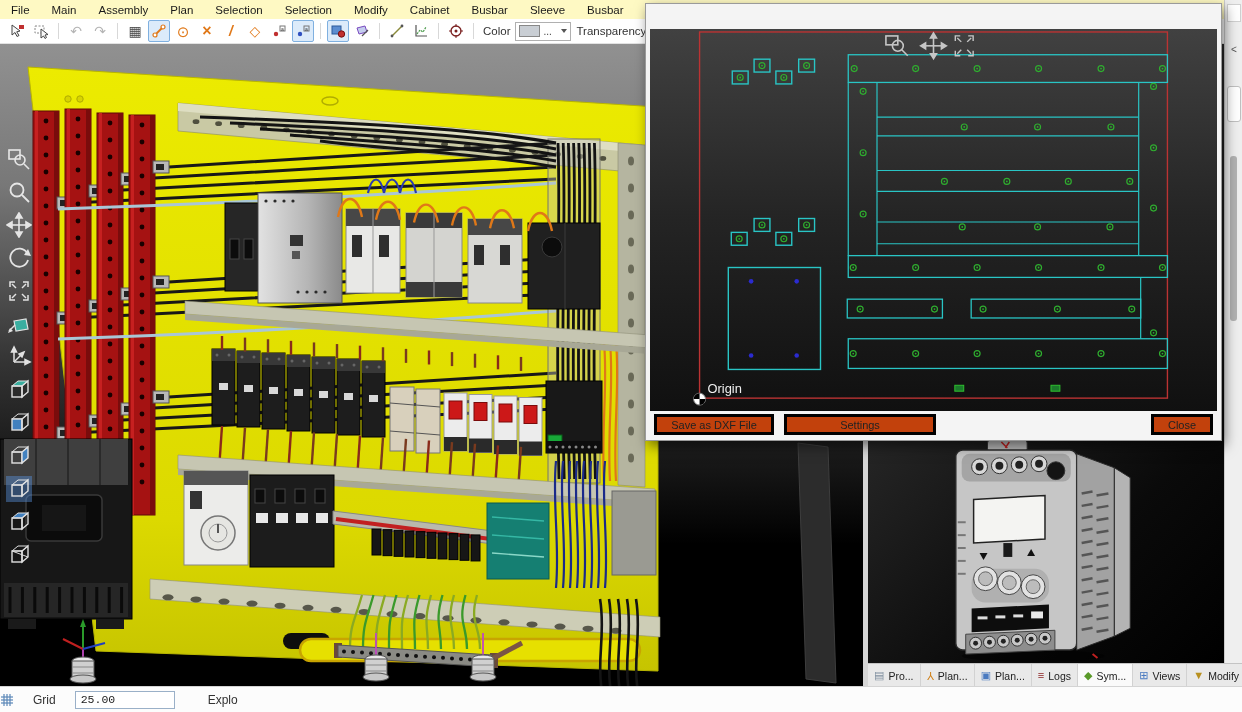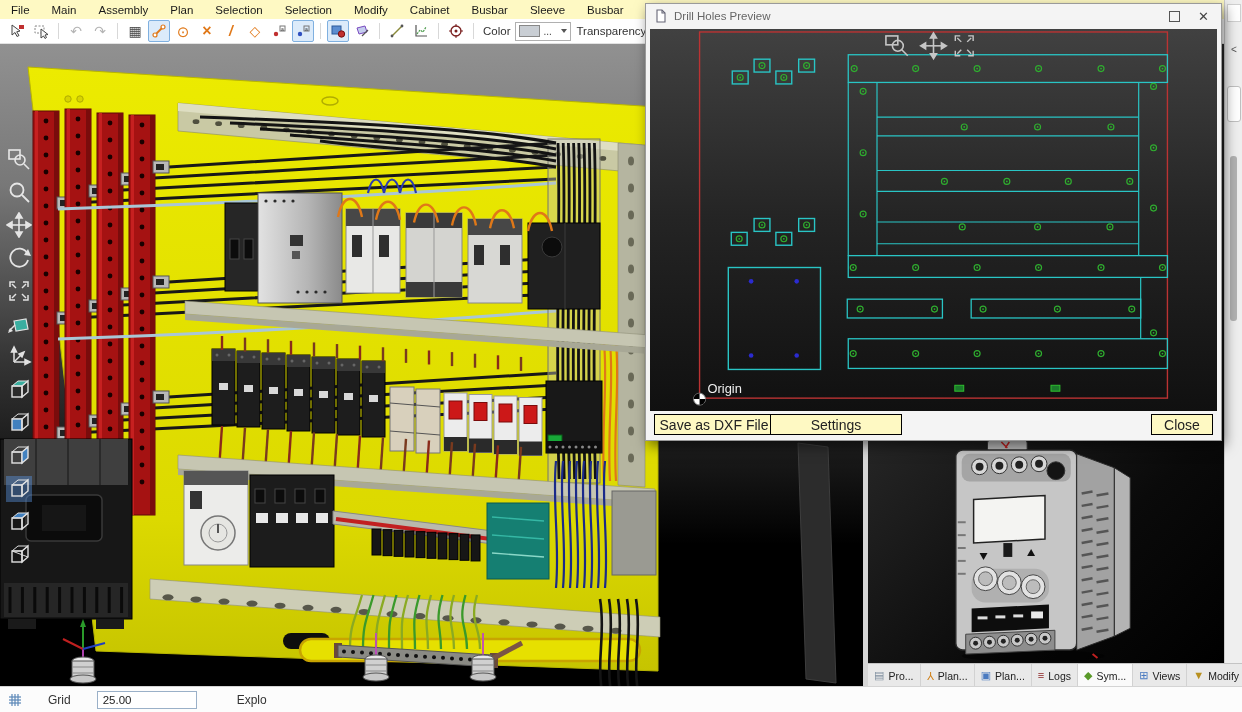--- a/index.html
+++ b/index.html
@@ -27,31 +27,31 @@
 .strip{position:absolute;left:1224px;top:0;width:18px;height:663px;background:#efefef;border-left:1px solid #ccc;z-index:6}
 .strip .corner{position:absolute;left:2px;top:4px;width:12px;height:16px;background:#fff;border:1px solid #d0d0d0}
 .strip .chev{position:absolute;left:0;top:44px;width:100%;text-align:center;font-size:10px;color:#555}
 .strip .sbtn{position:absolute;left:2px;top:86px;width:12px;height:34px;background:#fff;border:1px solid #c0c0c0;border-radius:3px}
 .strip .thumb{position:absolute;left:5px;top:156px;width:7px;height:165px;background:#b2b2b2;border-radius:3px}
 .tabs{position:absolute;left:868px;top:663px;width:374px;height:23px;background:#e9e9e9;border-top:1px solid #c4c4c4;display:flex;align-items:stretch;font-size:10.5px;color:#222;z-index:4}
 .tab{display:flex;align-items:center;gap:4px;padding:0 6px;border-right:1px solid #d2d2d2;white-space:nowrap}
 .tab.on{background:#fafafa}
 .ticon{font-size:11px;line-height:1}
 .rot180{display:inline-block;transform:rotate(180deg)}
-.status{position:absolute;left:0;top:686px;width:100%;height:26px;background:#fcfcfc;border-top:1px solid #d4d4d4;display:flex;align-items:center;font-size:12px;color:#333;gap:26px;padding-left:8px;box-sizing:border-box;z-index:5}
-.ginput{width:88px;height:16px;border:1px solid #9ab0c8;font-size:11.5px;padding:0 5px;font-family:Liberation Sans, sans-serif;color:#222}
+.status{position:absolute;left:0;top:686px;width:100%;height:26px;background:#fcfcfc;border-top:1px solid #d4d4d4;display:flex;align-items:center;font-size:12px;color:#333;gap:19px;box-sizing:border-box;z-index:5}
+.ginput{width:88px;height:16px;border:1px solid #9ab0c8;font-size:11.5px;padding:0 5px;font-family:Liberation Mono, monospace;color:#222}
 .dlg{position:absolute;left:645px;top:3px;width:577px;height:438px;background:#f4f4f4;border:1px solid #9a9a9a;box-shadow:3px 5px 12px rgba(0,0,0,.5);z-index:50;box-sizing:border-box}
 .dlg-tb{height:24px;display:flex;align-items:center;padding:0 8px;gap:6px;font-size:11.5px;color:#666}
 .dlg-tb .sp{flex:1}
 .maxbox{width:9px;height:9px;border:1.4px solid #555}
 .closex{font-size:13px;color:#444;margin-left:12px;padding-right:4px}
 .dlg-canvas{position:absolute;left:4px;top:25px;right:4px;bottom:29px;background:#eab308}
 .dlg-canvas svg{display:block;width:100%;height:100%}
 .dlg-btns{position:absolute;left:4px;right:4px;bottom:3px;height:24px}
-.btn{position:absolute;top:1px;height:21px;background:#fef9c3;border:1px solid #000000;font-size:14px;color:#222;display:flex;align-items:center;justify-content:center;box-sizing:border-box}
+.btn{position:absolute;top:1px;height:21px;background:#c2410c;border:3px solid #000000;font-size:11px;color:#222;display:flex;align-items:center;justify-content:center;box-sizing:border-box}
 .devsvg{position:absolute;left:75px;top:395px}
 </style>
 </head>
 <body>
 
 <div class="menubar">
   <span>File</span>
   <span>Main</span>
   <span>Assembly</span>
   <span>Plan</span>
@@ -935,30 +935,20 @@
       <span>Views</span>
     </div>
   <div class="tab">
       <span class="ticon" style="color:#b89020">▼</span>
       <span>Modify</span>
     </div>
 
 </div>
 
 <div class="dlg">
-  <div class="dlg-tb">
-    <svg width="14" height="14">
-        <path d="M3,1 L8,1 L11,4 L11,13 L3,13 Z" fill="#fff" stroke="#667" stroke-width="1.1"></path>
-        <path d="M8,1 L8,4 L11,4" fill="none" stroke="#667" stroke-width="1.1"></path>
-      </svg>
-    <span>Drill Holes Preview</span>
-    <span class="sp"></span>
-    <div class="maxbox"></div>
-    <span class="closex">✕</span>
-  </div>
   <div class="dlg-canvas">
     <svg viewBox="0 0 572 386" preserveAspectRatio="none">
       <defs>
         <linearGradient id="cvG" x1="0" y1="0" x2="0" y2="1">
           <stop offset="0" stop-color="#414141"></stop>
             <stop offset="0.5" stop-color="#242424"></stop>
             <stop offset="1" stop-color="#101010"></stop>
         </linearGradient>
       </defs>
       <rect x="0" y="0" width="572" height="386" fill="url(#cvG)"></rect>
@@ -1117,21 +1107,21 @@
       <g>
         <circle cx="50" cy="374" r="6" fill="#ffffff" stroke="#888"></circle>
         <path d="M50,374 L50,368 A6,6 0 0,0 44,374 Z" fill="#000"></path>
         <path d="M50,374 L50,380 A6,6 0 0,0 56,374 Z" fill="#000"></path>
       </g>
       <text x="58" y="368" font-size="13" fill="#f0f0f0" font-family="Liberation Sans, sans-serif">Origin</text>
     </svg>
   </div>
   <div class="dlg-btns">
     <div class="btn" style="left:4px;width:120px">Save as DXF File</div>
-    <div class="btn" style="left:120px;width:132px">Settings</div>
+    <div class="btn" style="left:134px;width:152px">Settings</div>
     <div class="btn" style="right:4px;width:62px">Close</div>
   </div>
 </div>
 
 <div class="status">
   <svg width="14" height="14">
       <g stroke="#5b87b7" stroke-width="1.2">
         <line x1="1" y1="4" x2="13" y2="4"></line>
         <line x1="1" y1="7" x2="13" y2="7"></line>
         <line x1="1" y1="10" x2="13" y2="10"></line>

